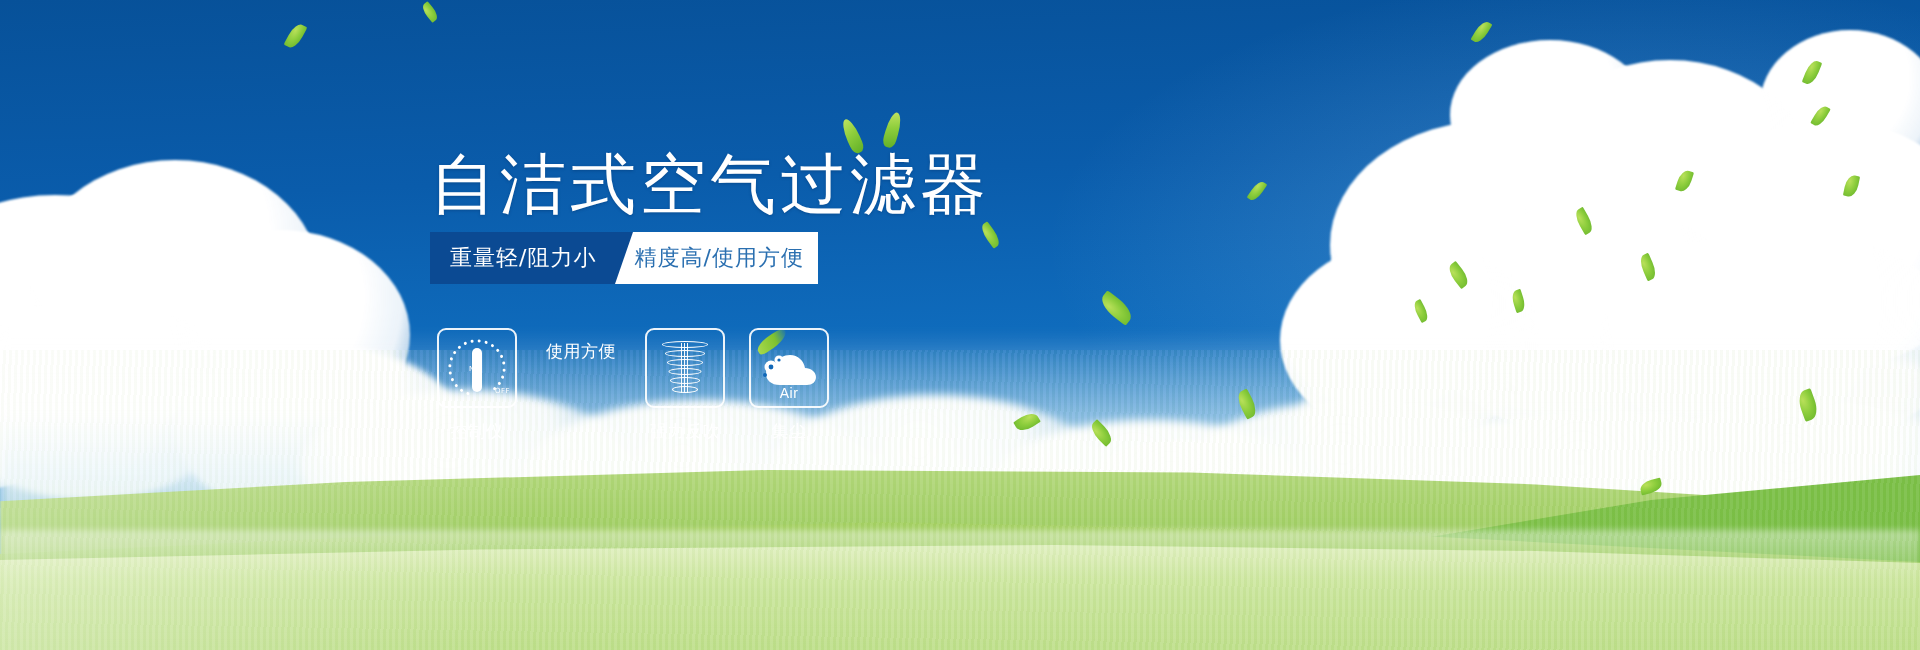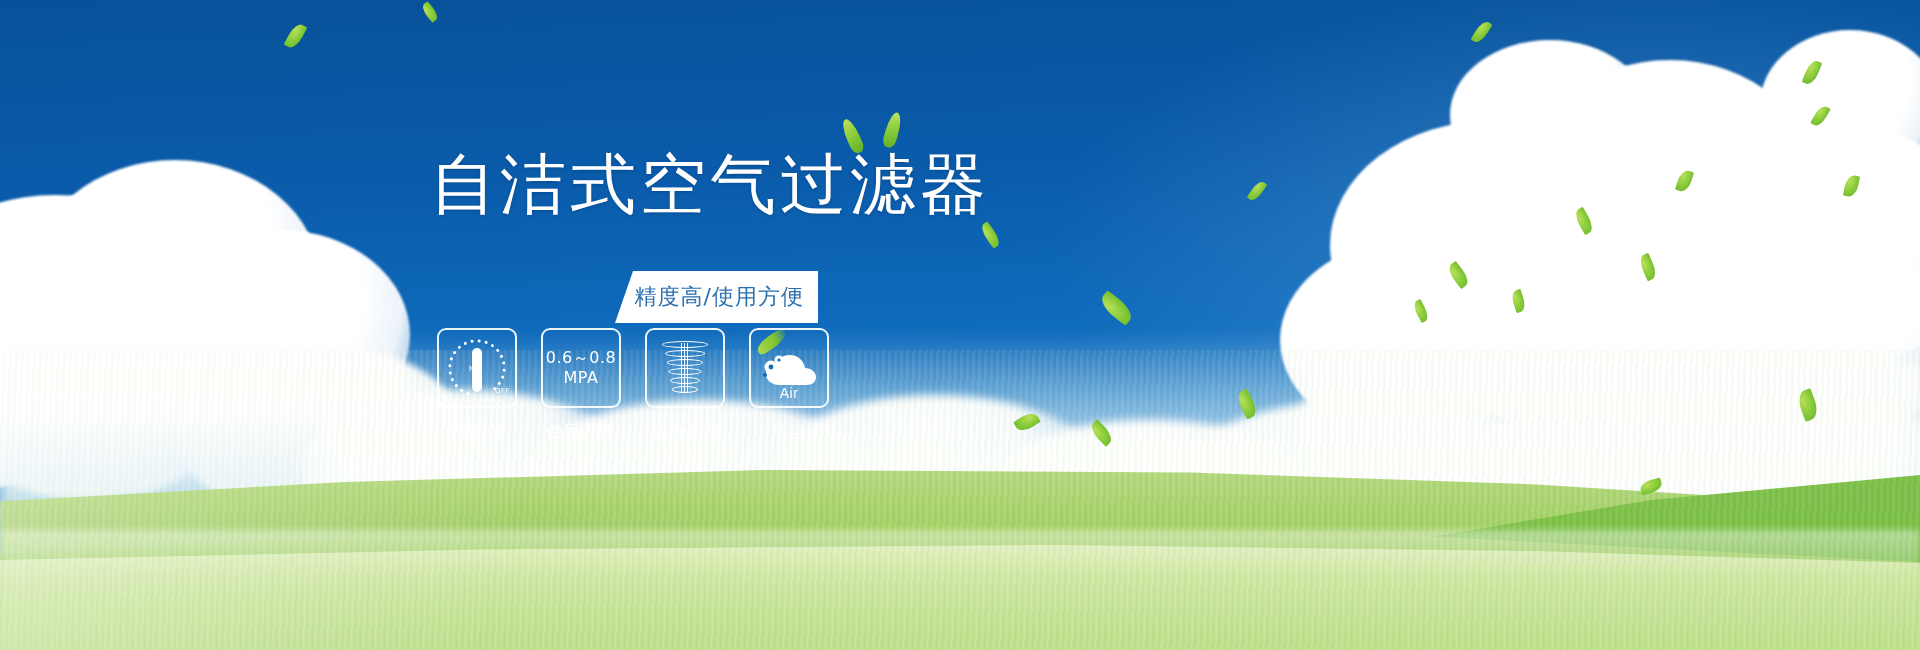--- a/index.html
+++ b/index.html
@@ -160,21 +160,20 @@
   }
   .tab-light {
     position:absolute; left:185px; top:0; height:52px; width:203px;
     background:#ffffff;
     color:#2a6fb0;
     font-size:22px;
     display:flex; align-items:center; justify-content:flex-end; padding-right:14px;
     letter-spacing:1px;
     clip-path: polygon(18px 0, 100% 0, 100% 100%, 0 100%);
     font-family:"DejaVu Sans","Liberation Sans",sans-serif;
-    margin-top:39px;
   }
 
   
   .features {
     position:absolute; left:437px; top:328px;
     display:flex; gap:24px; align-items:flex-start;
   }
   .feature { width:80px; display:flex; flex-direction:column; align-items:center; }
   .feature.wide { width:86px; }
   .fbox {
@@ -313,20 +312,21 @@
   <div class="content">
 
     <div class="title-leaves">
       <div class="title-leaf tl-a"></div>
       <div class="title-leaf tl-b"></div>
     </div>
 
     <div class="title">自洁式空气过滤器</div>
 
     <div class="tabs">
+      <div class="tab-dark">重量轻/阻力小</div>
       <div class="tab-light">精度高/使用方便</div>
     </div>
 
     <div class="features">
 
       <div class="feature">
         <div class="fbox">
           <div class="gauge">
             <div class="bar"></div>
             <span class="dot" style="transform:translate(-50%,-50%) rotate(200deg) translate(0,-27px)"></span>
@@ -351,24 +351,20 @@
             <span class="dot" style="transform:translate(-50%,-50%) rotate(125deg) translate(0,-27px)"></span>
             <span class="dot" style="transform:translate(-50%,-50%) rotate(140deg) translate(0,-27px)"></span>
             <span class="no">NO</span>
             <span class="off">OFF</span>
           </div>
         </div>
         <div class="flabel">控制仪</div>
       </div>
 
       <div class="feature">
-        <div class="fbox">
-          <div class="fbox-text">0.6～0.8
-MPA</div>
-        </div>
         <div class="flabel">使用方便</div>
       </div>
 
       <div class="feature">
         <div class="fbox">
           <div class="coil">
             <div class="stem"></div>
             <div class="ring" style="top:2px;  width:46px;"></div>
             <div class="ring" style="top:11px; width:40px;"></div>
             <div class="ring" style="top:20px; width:36px;"></div>

